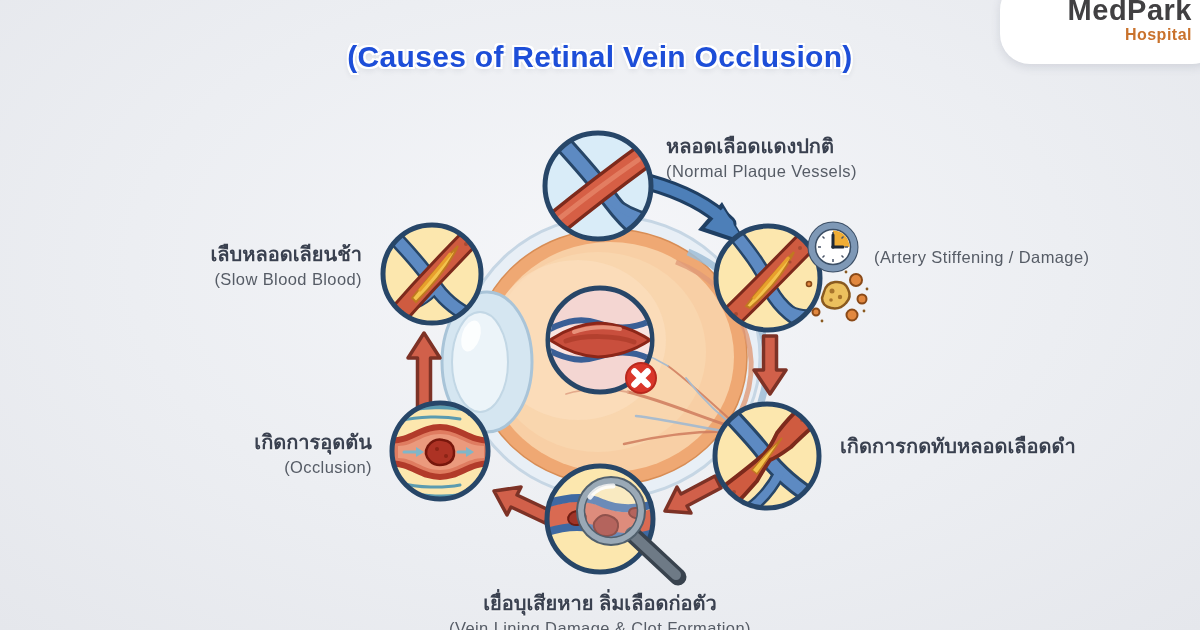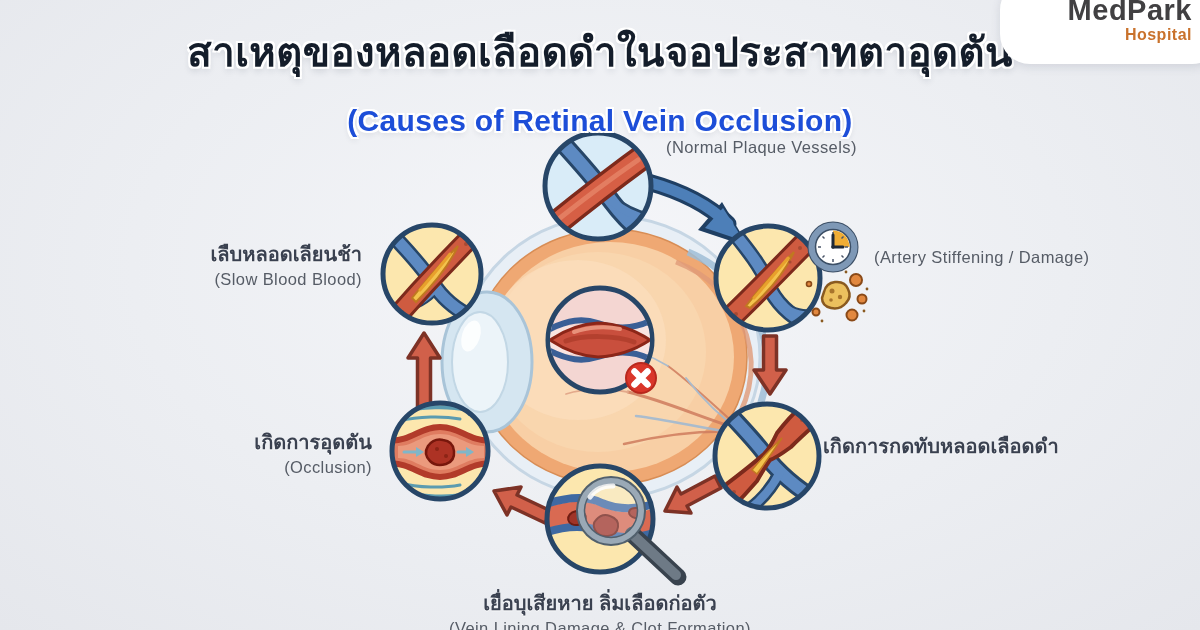--- a/index.html
+++ b/index.html
@@ -267,40 +267,40 @@
       <path d="M 412 298 C 426 280, 444 260, 458 246 C 448 268, 430 288, 416 302 Z" fill="#f3c34c" stroke="#c07820" stroke-width="2"></path>
       <path d="M 420 290 C 432 276, 442 264, 450 254" fill="none" stroke="#e8a02c" stroke-width="3" stroke-linecap="round"></path>
       <circle cx="402" cy="312" r="2" fill="#a84a33"></circle>
         <circle cx="466" cy="244" r="2" fill="#a84a33"></circle>
     </g>
     <circle cx="432" cy="274" r="49" fill="none" stroke="#274668" stroke-width="5"></circle>
   </g>
 </svg>
 
 <div class="abs title-wrap">
-  <div class="title-thai">สาเหตุของหลอดเลือดดำในจอประสาทตาอุดตัน</div>
   <div class="title-eng">(Causes of Retinal Vein Occlusion)</div>
 </div>
 
 <div class="abs logo">
   <div class="logo-inner">
     <div class="logo-brand">MedPark</div>
     <div class="logo-sub">Hospital</div>
   </div>
 </div>
 
 <div class="abs stage-label al-left" style="left:666px;top:134px;">
+  <div class="thai">หลอดเลือดแดงปกติ</div>
   <div class="eng">(Normal Plaque Vessels)</div>
 </div>
 
 <div class="abs stage-label al-left" style="left:874px;top:244px;">
   <div class="eng">(Artery Stiffening / Damage)</div>
 </div>
 
-<div class="abs stage-label al-left" style="left:823px;top:434px;">
+<div class="abs stage-label al-left" style="left:840px;top:434px;">
   <div class="thai">เกิดการกดทับหลอดเลือดดำ</div>
 </div>
 
 <div class="abs stage-label al-center" style="left:300px;width:600px;top:568px;margin-top:23px;">
   <div class="thai">เยื่อบุเสียหาย ลิ่มเลือดก่อตัว</div>
   <div class="eng">(Vein Lining Damage &amp; Clot Formation)</div>
 </div>
 
 <div class="abs stage-label al-right" style="right:828px;top:430px;">
   <div class="thai">เกิดการอุดตัน</div>

